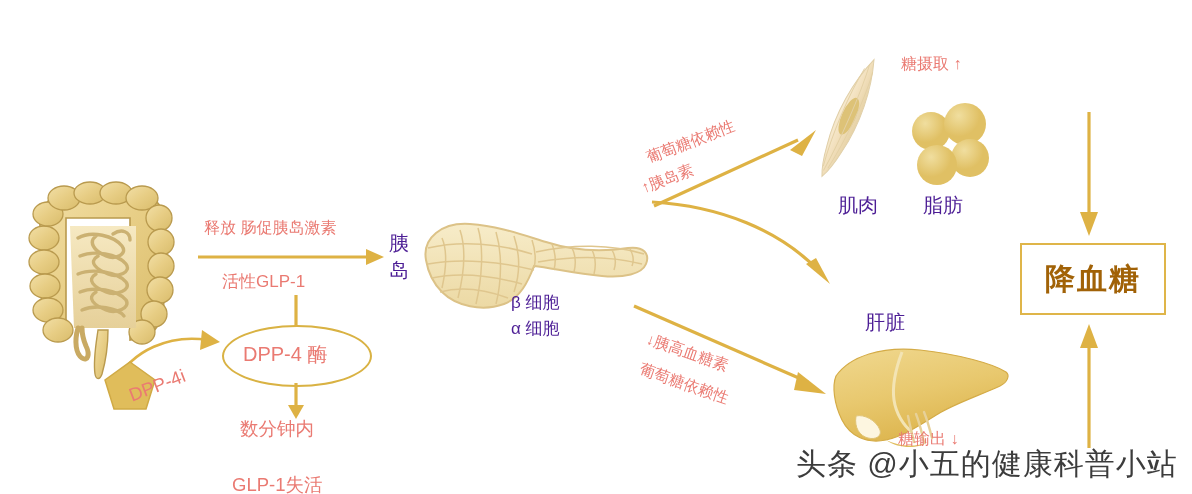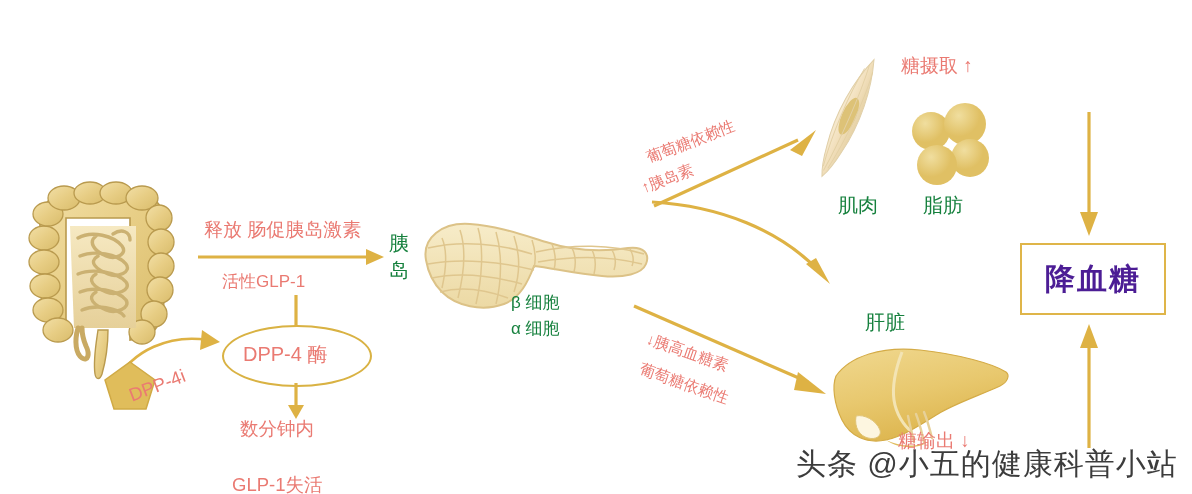--- a/index.html
+++ b/index.html
@@ -11,24 +11,24 @@
     position:relative;
     width:1192px;height:494px;
     background:#ffffff;
     overflow:hidden;
   }
   .abs{position:absolute;}
 
   
   .t{position:absolute;white-space:nowrap;line-height:1.18;}
   .red{color:#ea7a72;}
-  .red-strong{color:#4c1d95;}
-  .gray{color:#15803d;}
+  .red-strong{color:#a16207;}
+  .gray{color:#4c1d95;}
   .f15{font-size:15.5px;}
-  .f16{font-size:19px;}
+  .f16{font-size:16px;}
   .f17{font-size:17px;}
   .f18{font-size:18.5px;}
   .f20{font-size:20px;}
   .f30{font-size:30px;font-weight:bold;letter-spacing:2px;}
   .center{text-align:right;}
 
   
   .resultbox{
     position:absolute;
     border:2.5px solid #dfb549;

